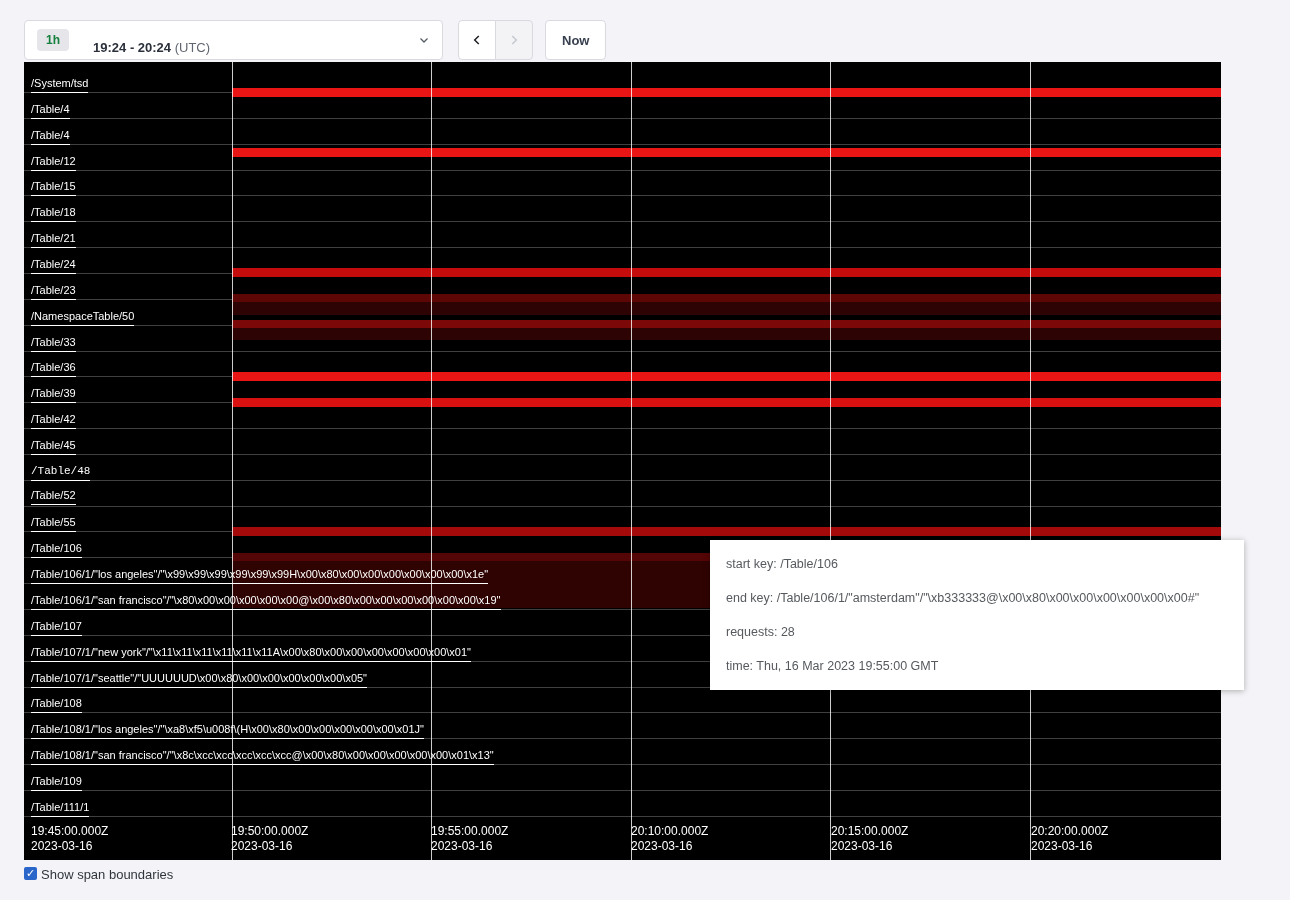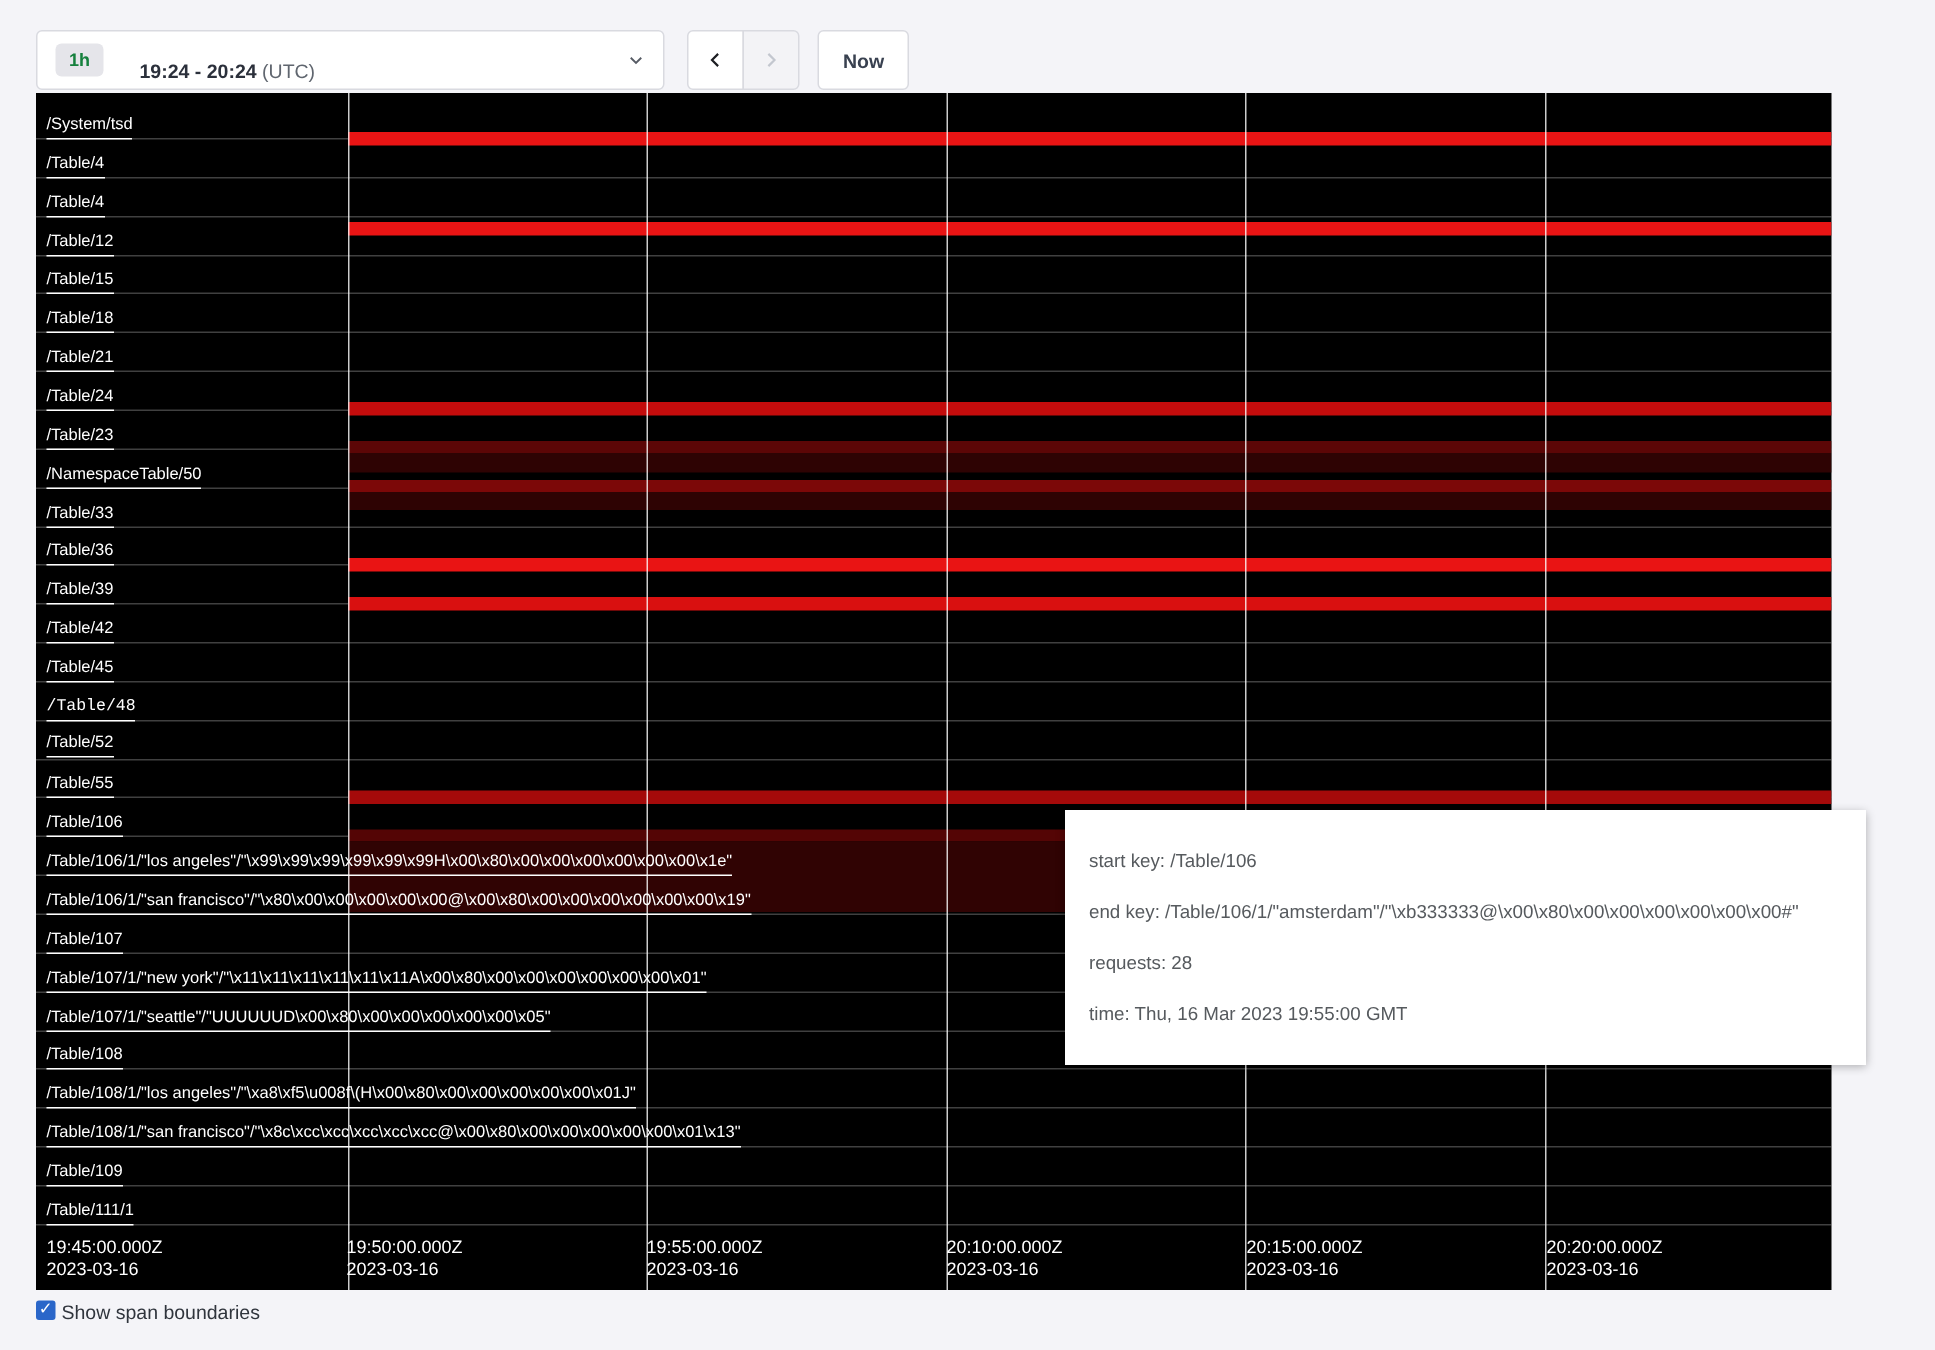--- a/index.html
+++ b/index.html
@@ -40,21 +40,21 @@
   .band{position:absolute;left:208px;right:0;z-index:2;}
   .gridline{position:absolute;top:0;bottom:0;width:1px;background:rgba(255,255,255,0.8);z-index:3;}
   .rowlabel{
     position:absolute;left:7px;z-index:5;color:#fff;font-size:11px;line-height:13px;
     padding-bottom:2px;border-bottom:1px solid #fff;white-space:nowrap;
   }
   .axislabel{position:absolute;top:762px;z-index:6;color:#fff;font-size:12px;line-height:15px;white-space:nowrap;}
   
   .tooltip{
     position:absolute;left:710px;top:540px;width:534px;background:#fff;z-index:10;
-    box-shadow:0 1px 6px rgba(0,0,0,0.3);padding:17px 0;
+    box-shadow:0 1px 6px rgba(0,0,0,0.3);padding:7px 0;
   }
   .ttline{padding:8px 16px;font-size:12.5px;line-height:18px;color:#565a5e;white-space:nowrap;}
   
   .footer{position:absolute;top:867px;left:24px;display:flex;align-items:flex-start;font-size:13px;color:#30353d;}
   .checkbox{
     width:13px;height:13px;background:#2a66c9;border-radius:2px;color:#fff;font-size:11px;
     line-height:13px;text-align:center;margin-right:4px;display:inline-block;cursor:pointer;
   }
 </style>
 </head>

